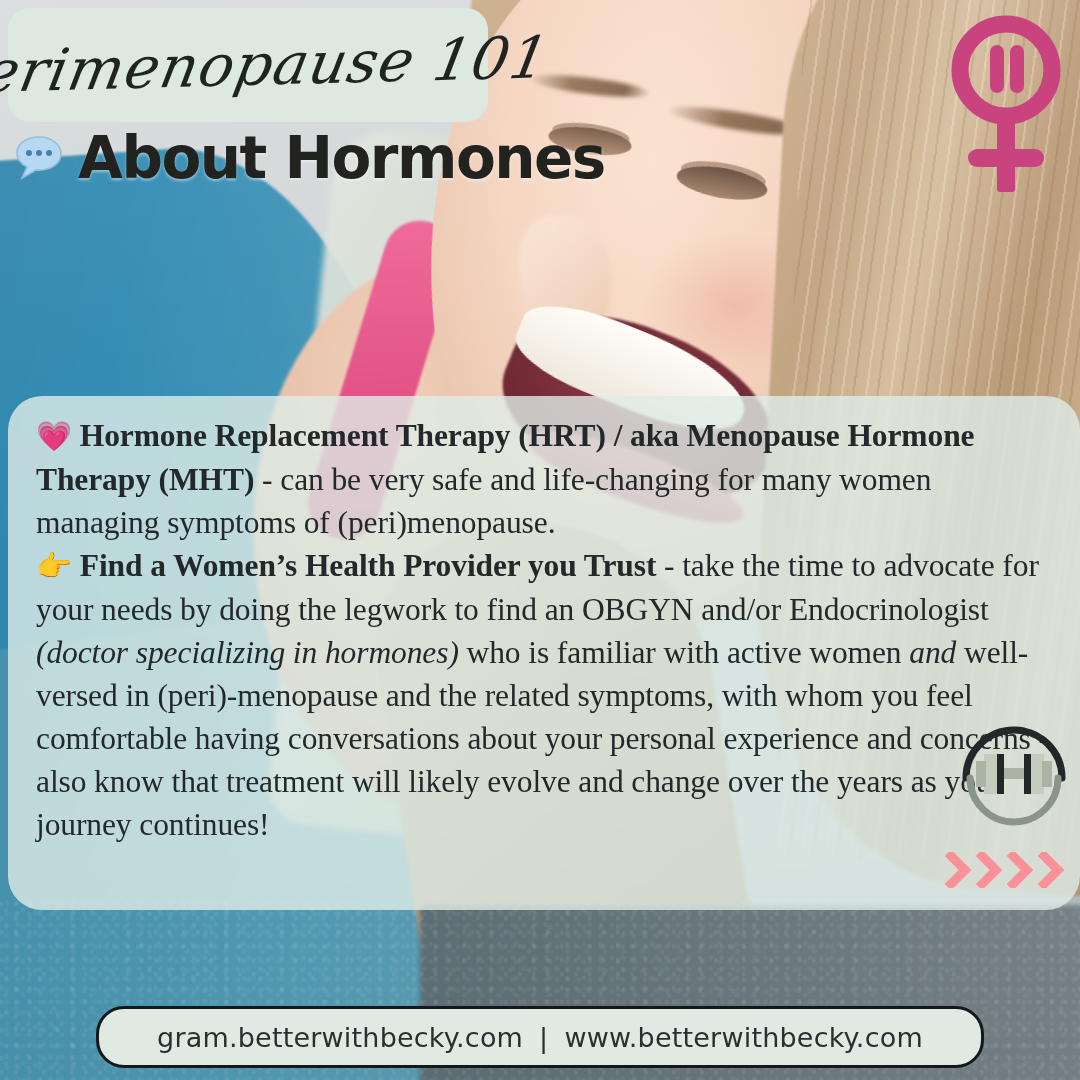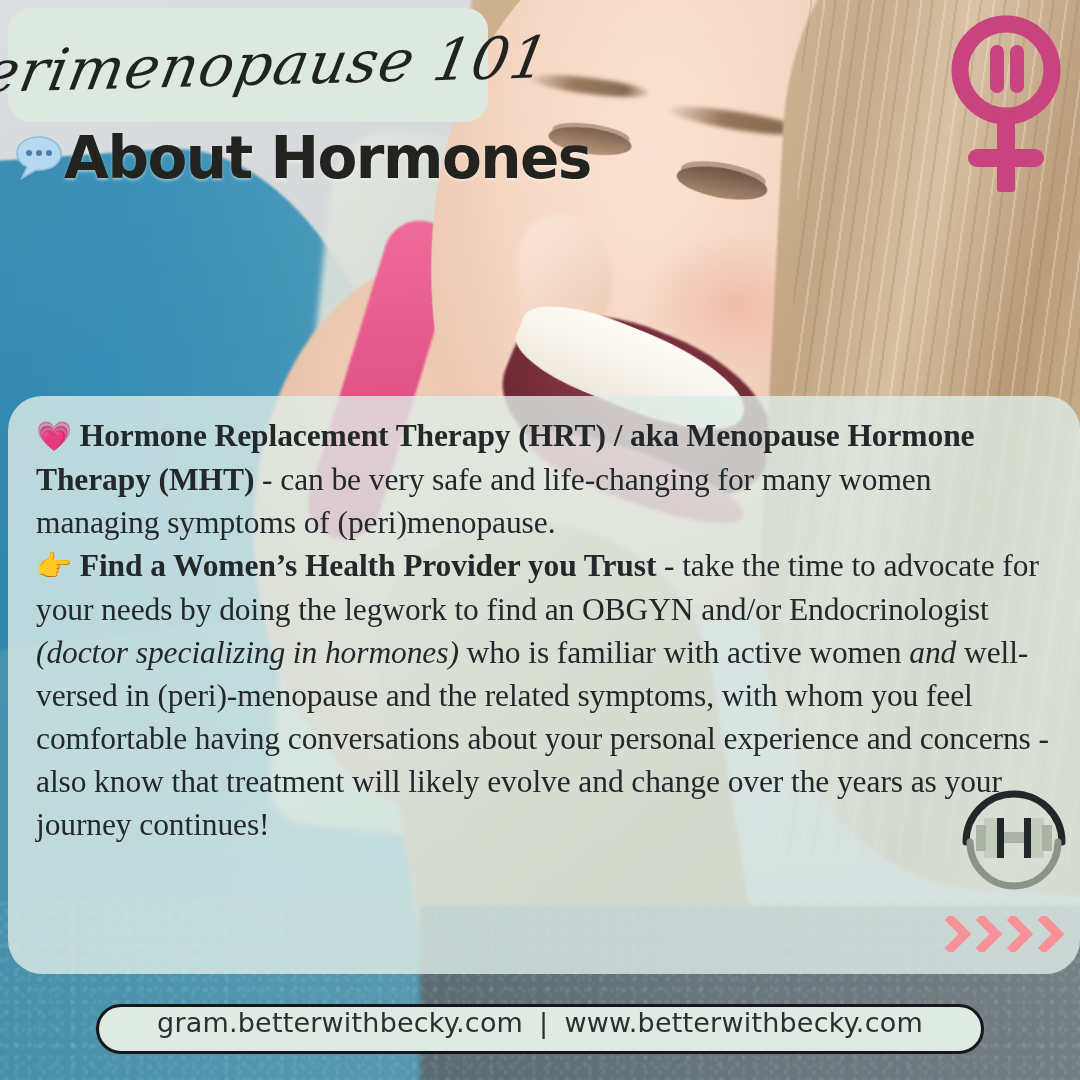--- a/index.html
+++ b/index.html
@@ -199,41 +199,41 @@
     font-weight:400;
     color:#1f2420;
     letter-spacing:1px;
     transform:skewX(-12deg) rotate(-1.5deg);
     white-space:nowrap;
   }
 
   
   #heading-row{
     position:absolute; left:14px; top:124px;
-    display:flex; align-items:center; gap:0;
+    display:flex; align-items:center; gap:14px;
   }
   .bubble-icon{ width:50px; height:48px; flex:0 0 auto; }
   #heading-text{
     font-family:"DejaVu Sans", sans-serif;
     font-weight:bold;
     font-size:58px;
     letter-spacing:-1.5px;
     color:#22231f;
     text-shadow:0 2px 3px rgba(255,255,255,.45);
   }
 
   
   #venus-logo{
     position:absolute; right:14px; top:14px;
     width:120px; height:185px;
   }
 
   
   #body-card{
-    position:absolute; left:8px; top:396px; right:0; height:578px;
+    position:absolute; left:8px; top:396px; right:0; height:514px;
     background:rgba(222,236,231,.80);
     border-radius:34px 34px 34px 34px;
     backdrop-filter:blur(1px);
     padding:18px 26px 10px 28px;
     overflow:hidden;
   }
   #body-text{
     font-family:"Liberation Serif", serif;
     font-size:31.5px;
     line-height:43px;
@@ -250,25 +250,25 @@
     width:116px; height:116px;
   }
   #chevrons{
     position:absolute; right:14px; bottom:22px;
     display:flex; gap:3px;
   }
   .chev{ width:28px; height:36px; }
 
   
   #footer-pill{
-    position:absolute; left:96px; bottom:26px; width:888px; height:50px;
+    position:absolute; left:96px; bottom:12px; width:888px; height:62px;
     background:#dfeae3;
     border:3.5px solid #15181a;
     border-radius:28px;
-    display:flex; align-items:flex-start; justify-content:center;
+    display:flex; align-items:center; justify-content:center;
   }
   #footer-text{
     font-family:"DejaVu Sans", sans-serif;
     font-size:27px;
     color:#2a2f31;
     letter-spacing:.2px;
     white-space:nowrap;
   }
   .sep{ padding:0 16px; }
 </style>

